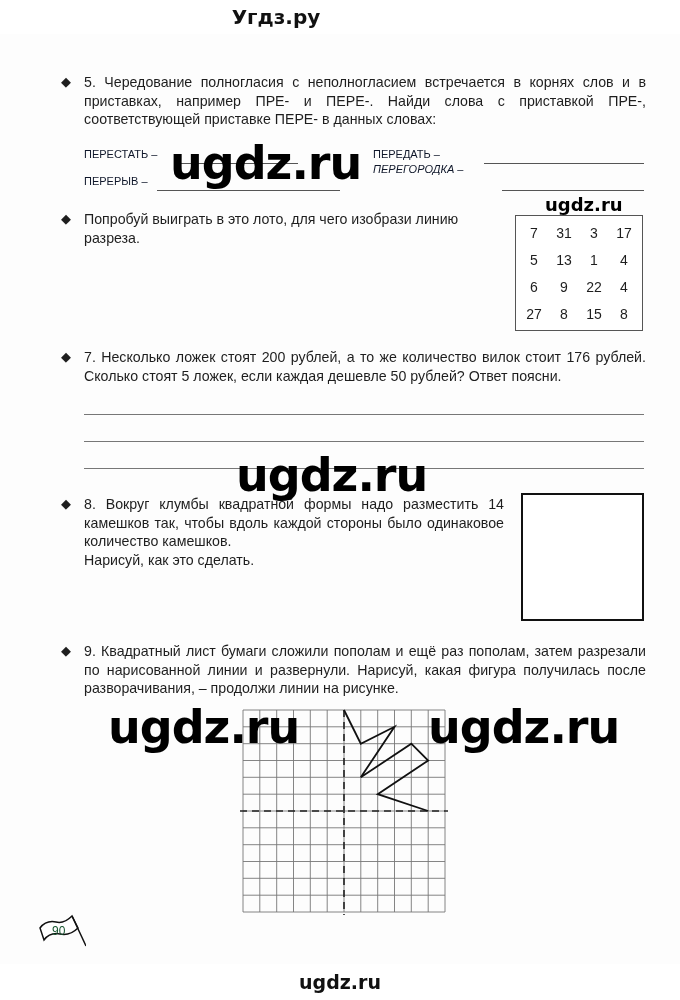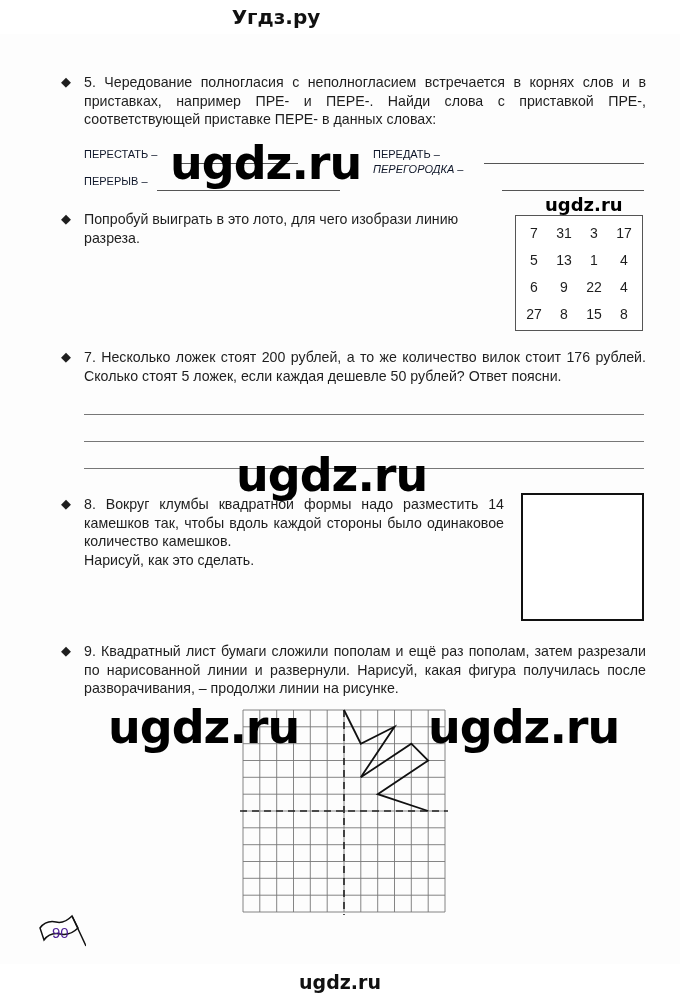--- a/index.html
+++ b/index.html
@@ -40,21 +40,21 @@
   .flower-box {
     position: absolute; left: 521px; top: 493px; width: 119px; height: 124px;
     border: 2.5px solid #111; background: #fff;
   }
   .grid-wrap { position: absolute; left: 238px; top: 705px; }
   .watermark {
     position: absolute; font-family: "DejaVu Sans", sans-serif; font-weight: bold;
     color: #000; letter-spacing: -1px; line-height: 1;
   }
   .page-flag { position: absolute; left: 36px; top: 914px; }
-  .page-num { position: absolute; left: 52px; top: 924px; font-size: 15px; color: #4c1d95; }
+  .page-num { position: absolute; left: 52px; top: 924px; font-size: 12px; color: #14532d; }
 </style>
 </head>
 <body>
 
 <div class="site-header">
   <span>Угдз.ру</span>
 </div>
 
 <div class="page"></div>
 

